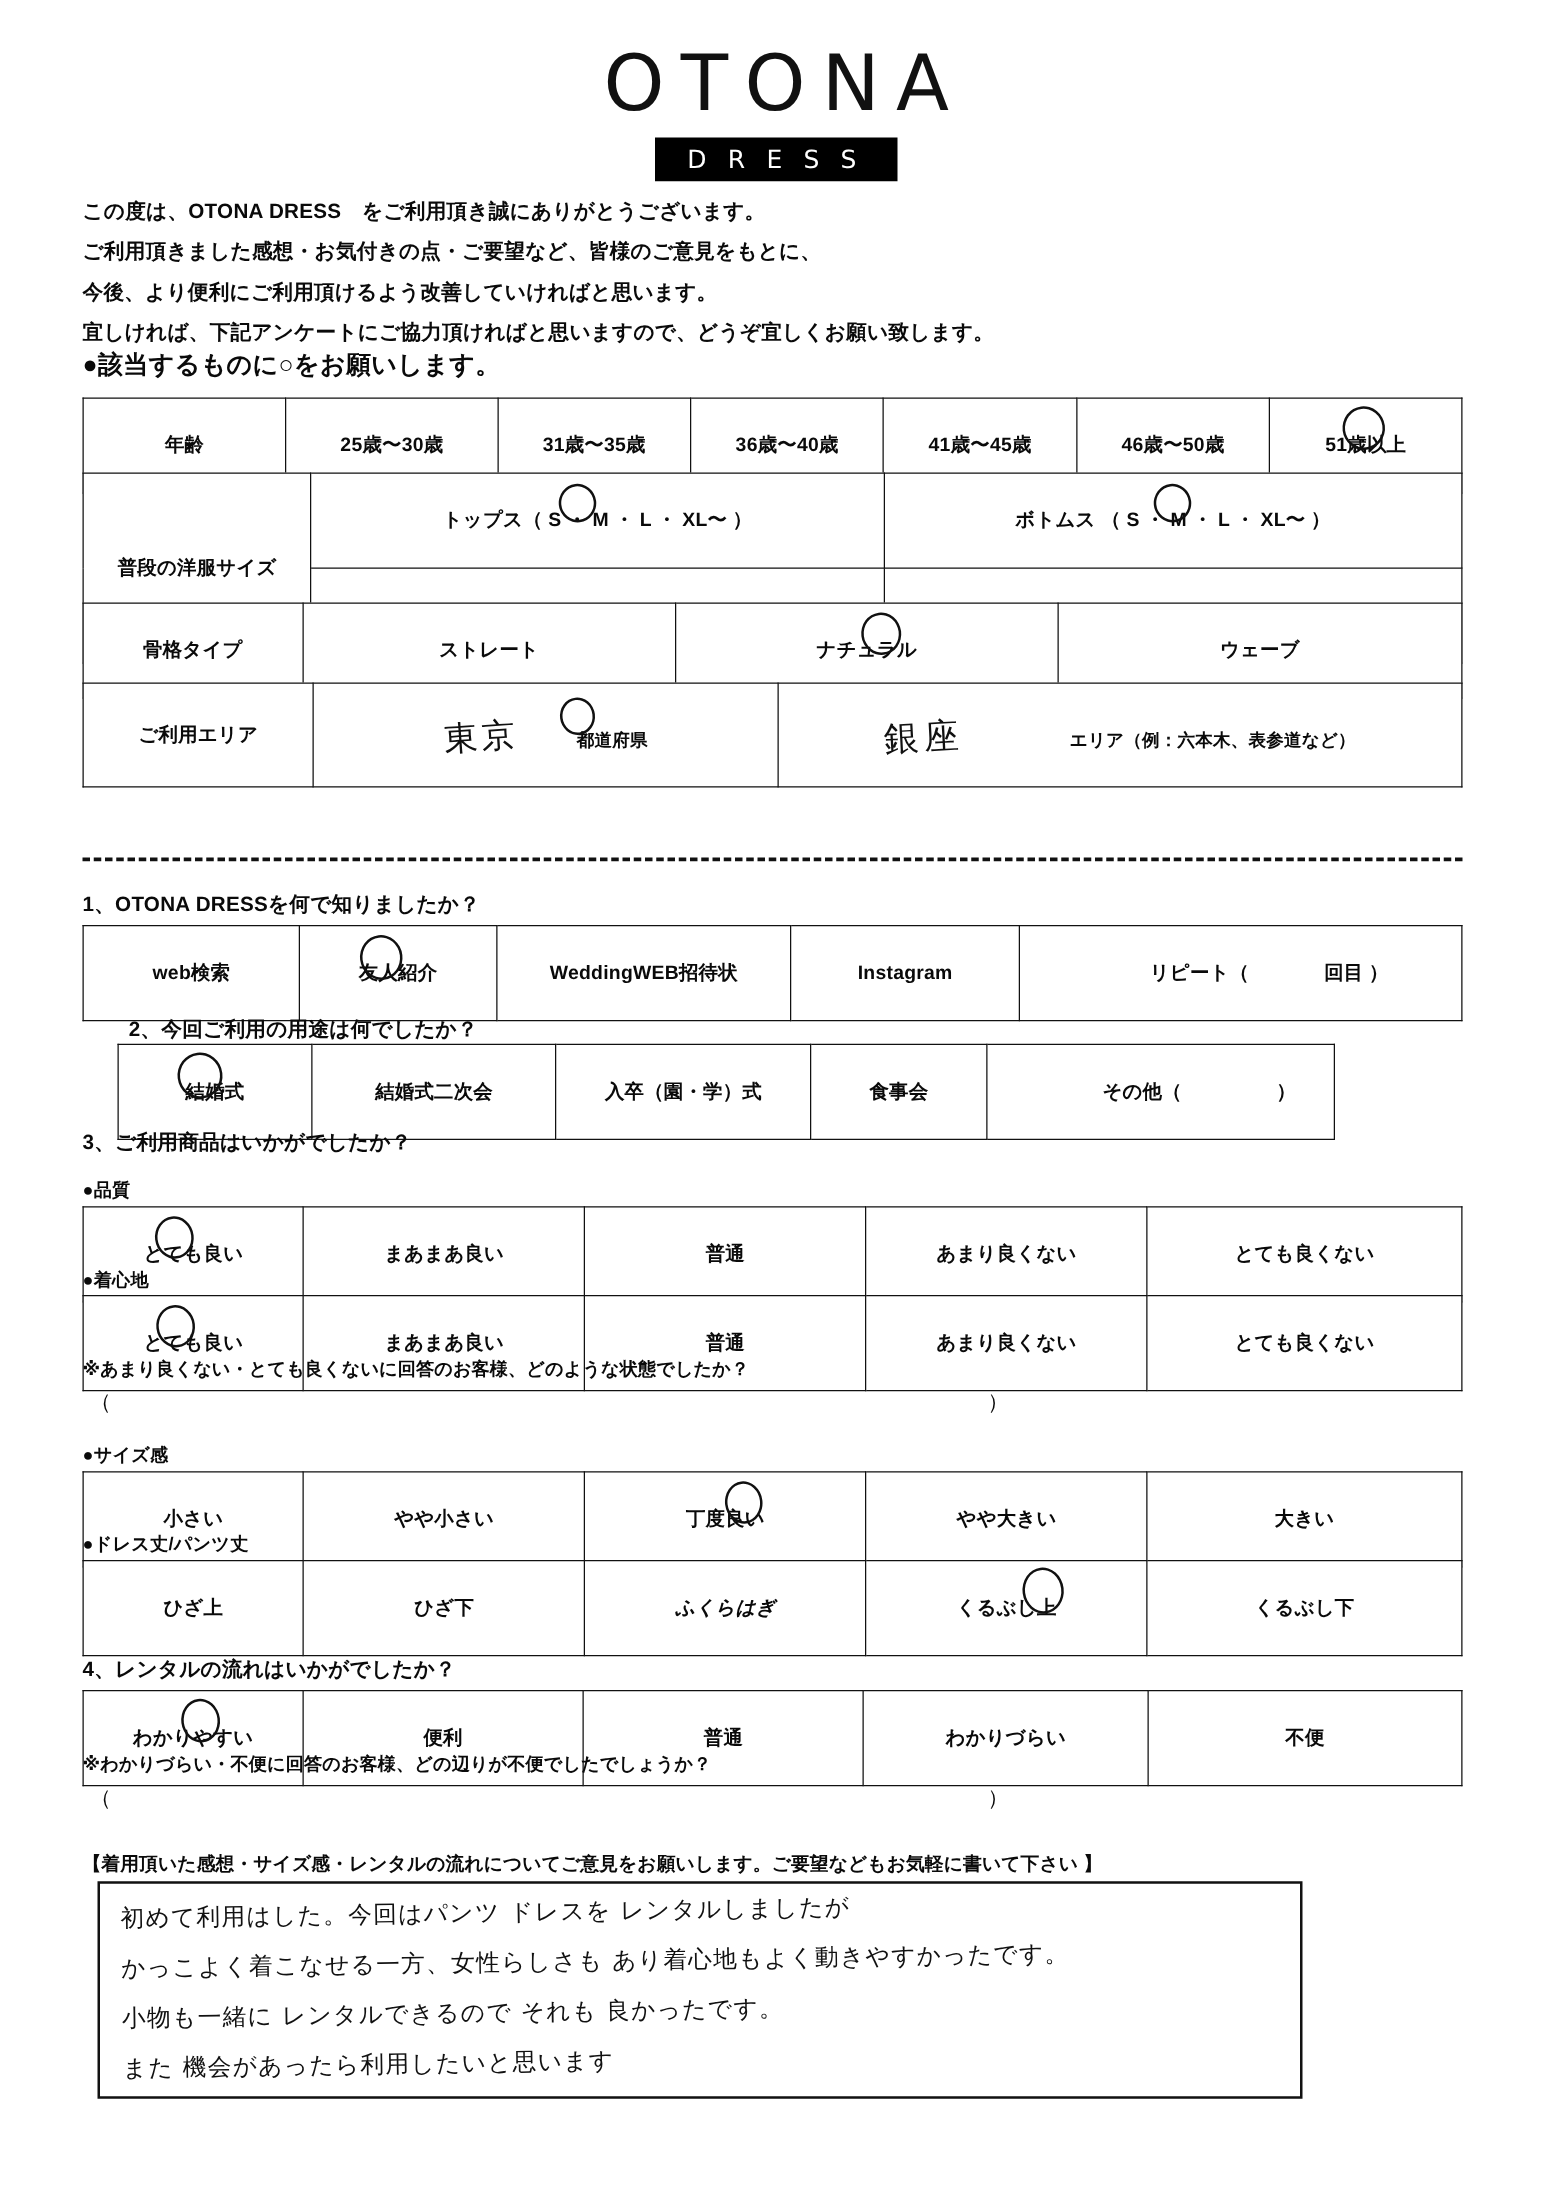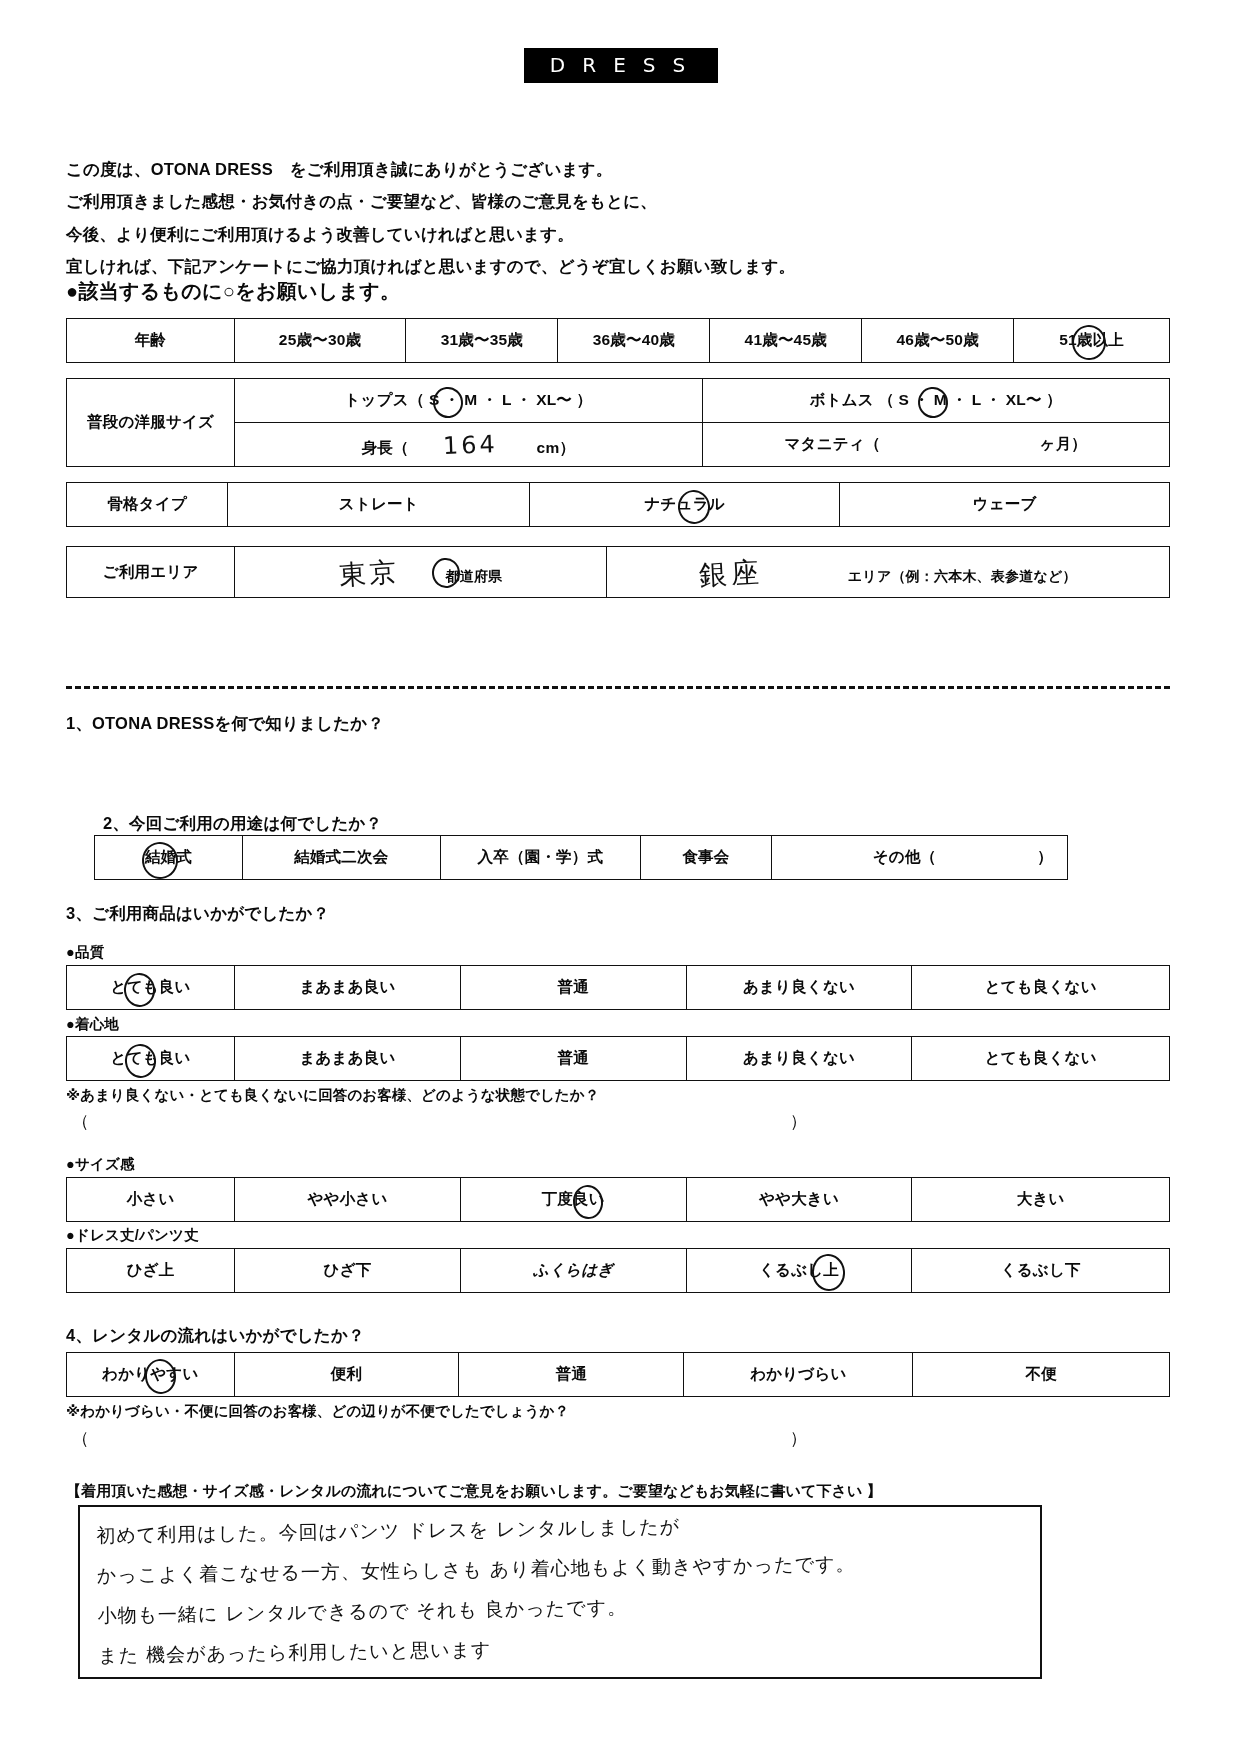--- a/index.html
+++ b/index.html
@@ -28,21 +28,21 @@
   .intro{position:absolute;left:66px;top:158px;width:1100px;}
   .intro p{margin:0 0 10px 0;font-size:16.5px;line-height:1.35;letter-spacing:.2px;font-weight:700;}
 
   .bullet-head{position:absolute;left:66px;top:278px;font-size:20px;font-weight:700;letter-spacing:.3px;}
 
   
   table.f{border-collapse:collapse;position:absolute;background:#fff;}
   table.f td{
     border:1.6px solid #111;
     font-size:15.5px;font-weight:700;text-align:center;
-    padding:0;height:43px;position:relative;letter-spacing:.2px;
+    padding:16px;height:43px;position:relative;letter-spacing:.2px;
   }
   td.lbl{font-size:15.5px;font-weight:700;}
   td.lft{text-align:left;padding-left:10px;}
 
   
   .circ{
     position:absolute;border:2.1px solid #111;border-radius:50%;
     pointer-events:none;
     transform:rotate(-7deg);
   }
@@ -76,20 +76,21 @@
     letter-spacing:1px;
   }
   .cmt-text div{white-space:nowrap;}
 </style>
 </head>
 <body>
 
 <div class="page">
 
   <div class="logo-wrap">
+    <div class="logo-otona">OTONA</div>
     <div class="logo-dress">DRESS</div>
   </div>
 
   <div class="intro">
     <p>この度は、OTONA DRESS　をご利用頂き誠にありがとうございます。</p>
     <p>ご利用頂きました感想・お気付きの点・ご要望など、皆様のご意見をもとに、</p>
     <p>今後、より便利にご利用頂けるよう改善していければと思います。</p>
     <p>宜しければ、下記アンケートにご協力頂ければと思いますので、どうぞ宜しくお願い致します。</p>
   </div>
 
@@ -167,20 +168,37 @@
         <span class="hand" style="font-size:28px;display:inline-block;transform:rotate(-3deg);padding-right:80px;letter-spacing:4px;">銀座</span>
         <span style="font-size:14px;">エリア（例：六本木、表参道など）</span>
       </td>
     </tr>
   </tbody>
     </table>
 
   <div class="dashed"></div>
 
   <div class="q" style="left:66px;top:713px;">1、OTONA DRESSを何で知りましたか？</div>
+  <table class="f" style="left:66px;top:740px;width:1104px;">
+    <tbody>
+        <tr>
+      <td style="width:168px;">web検索</td>
+      <td style="width:152px;">
+        <span>友人紹介</span>
+        <span class="circ" style="left:48px;top:7px;width:30px;height:32px;"></span>
+      </td>
+      <td style="width:228px;">WeddingWEB招待状</td>
+      <td style="width:168px;">Instagram</td>
+      <td class="lft" style="width:388px;">
+        <span style="padding-left:28px;">リピート（</span>
+        <span style="float:right;padding-right:42px;">回目 ）</span>
+      </td>
+    </tr>
+  </tbody>
+    </table>
 
   <div class="q" style="left:66px;top:813px;margin-left:37px;">2、今回ご利用の用途は何でしたか？</div>
   <table class="f" style="left:54px;top:835px;width:974px;margin-left:40px;">
     <tbody>
         <tr>
       <td style="width:168px;">
         <span>結婚式</span>
         <span class="circ" style="left:47px;top:6px;width:32px;height:33px;"></span>
       </td>
       <td style="width:226px;">結婚式二次会</td>

